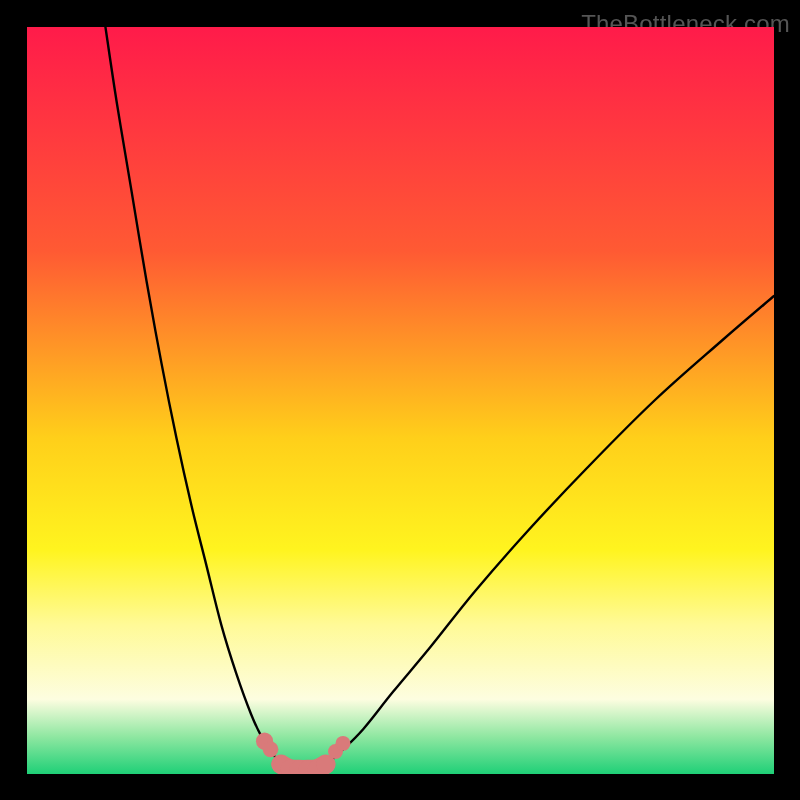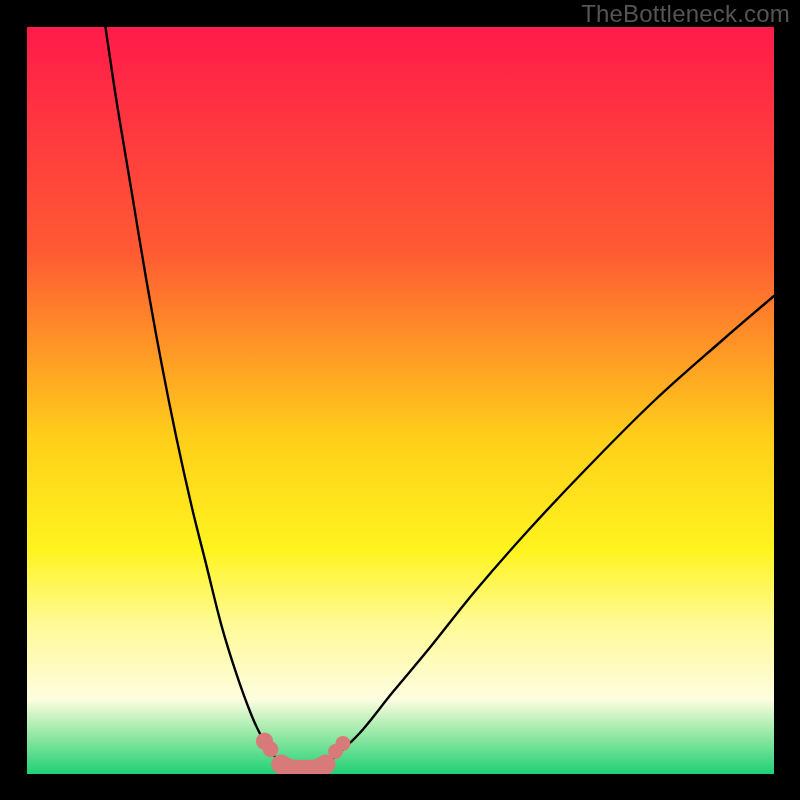--- a/index.html
+++ b/index.html
@@ -16,21 +16,21 @@
   }
   .plot {
     position: absolute;
     left: 27px;
     top: 27px;
     width: 747px;
     height: 747px;
   }
   .watermark {
     position: absolute;
-    top: 0;
+    top: 10px;
     right: 10px;
     font-family: Arial, Helvetica, sans-serif;
     font-size: 24px;
     font-weight: 500;
     color: #555;
     letter-spacing: 0.2px;
   }
 </style>
 </head>
 <body>

